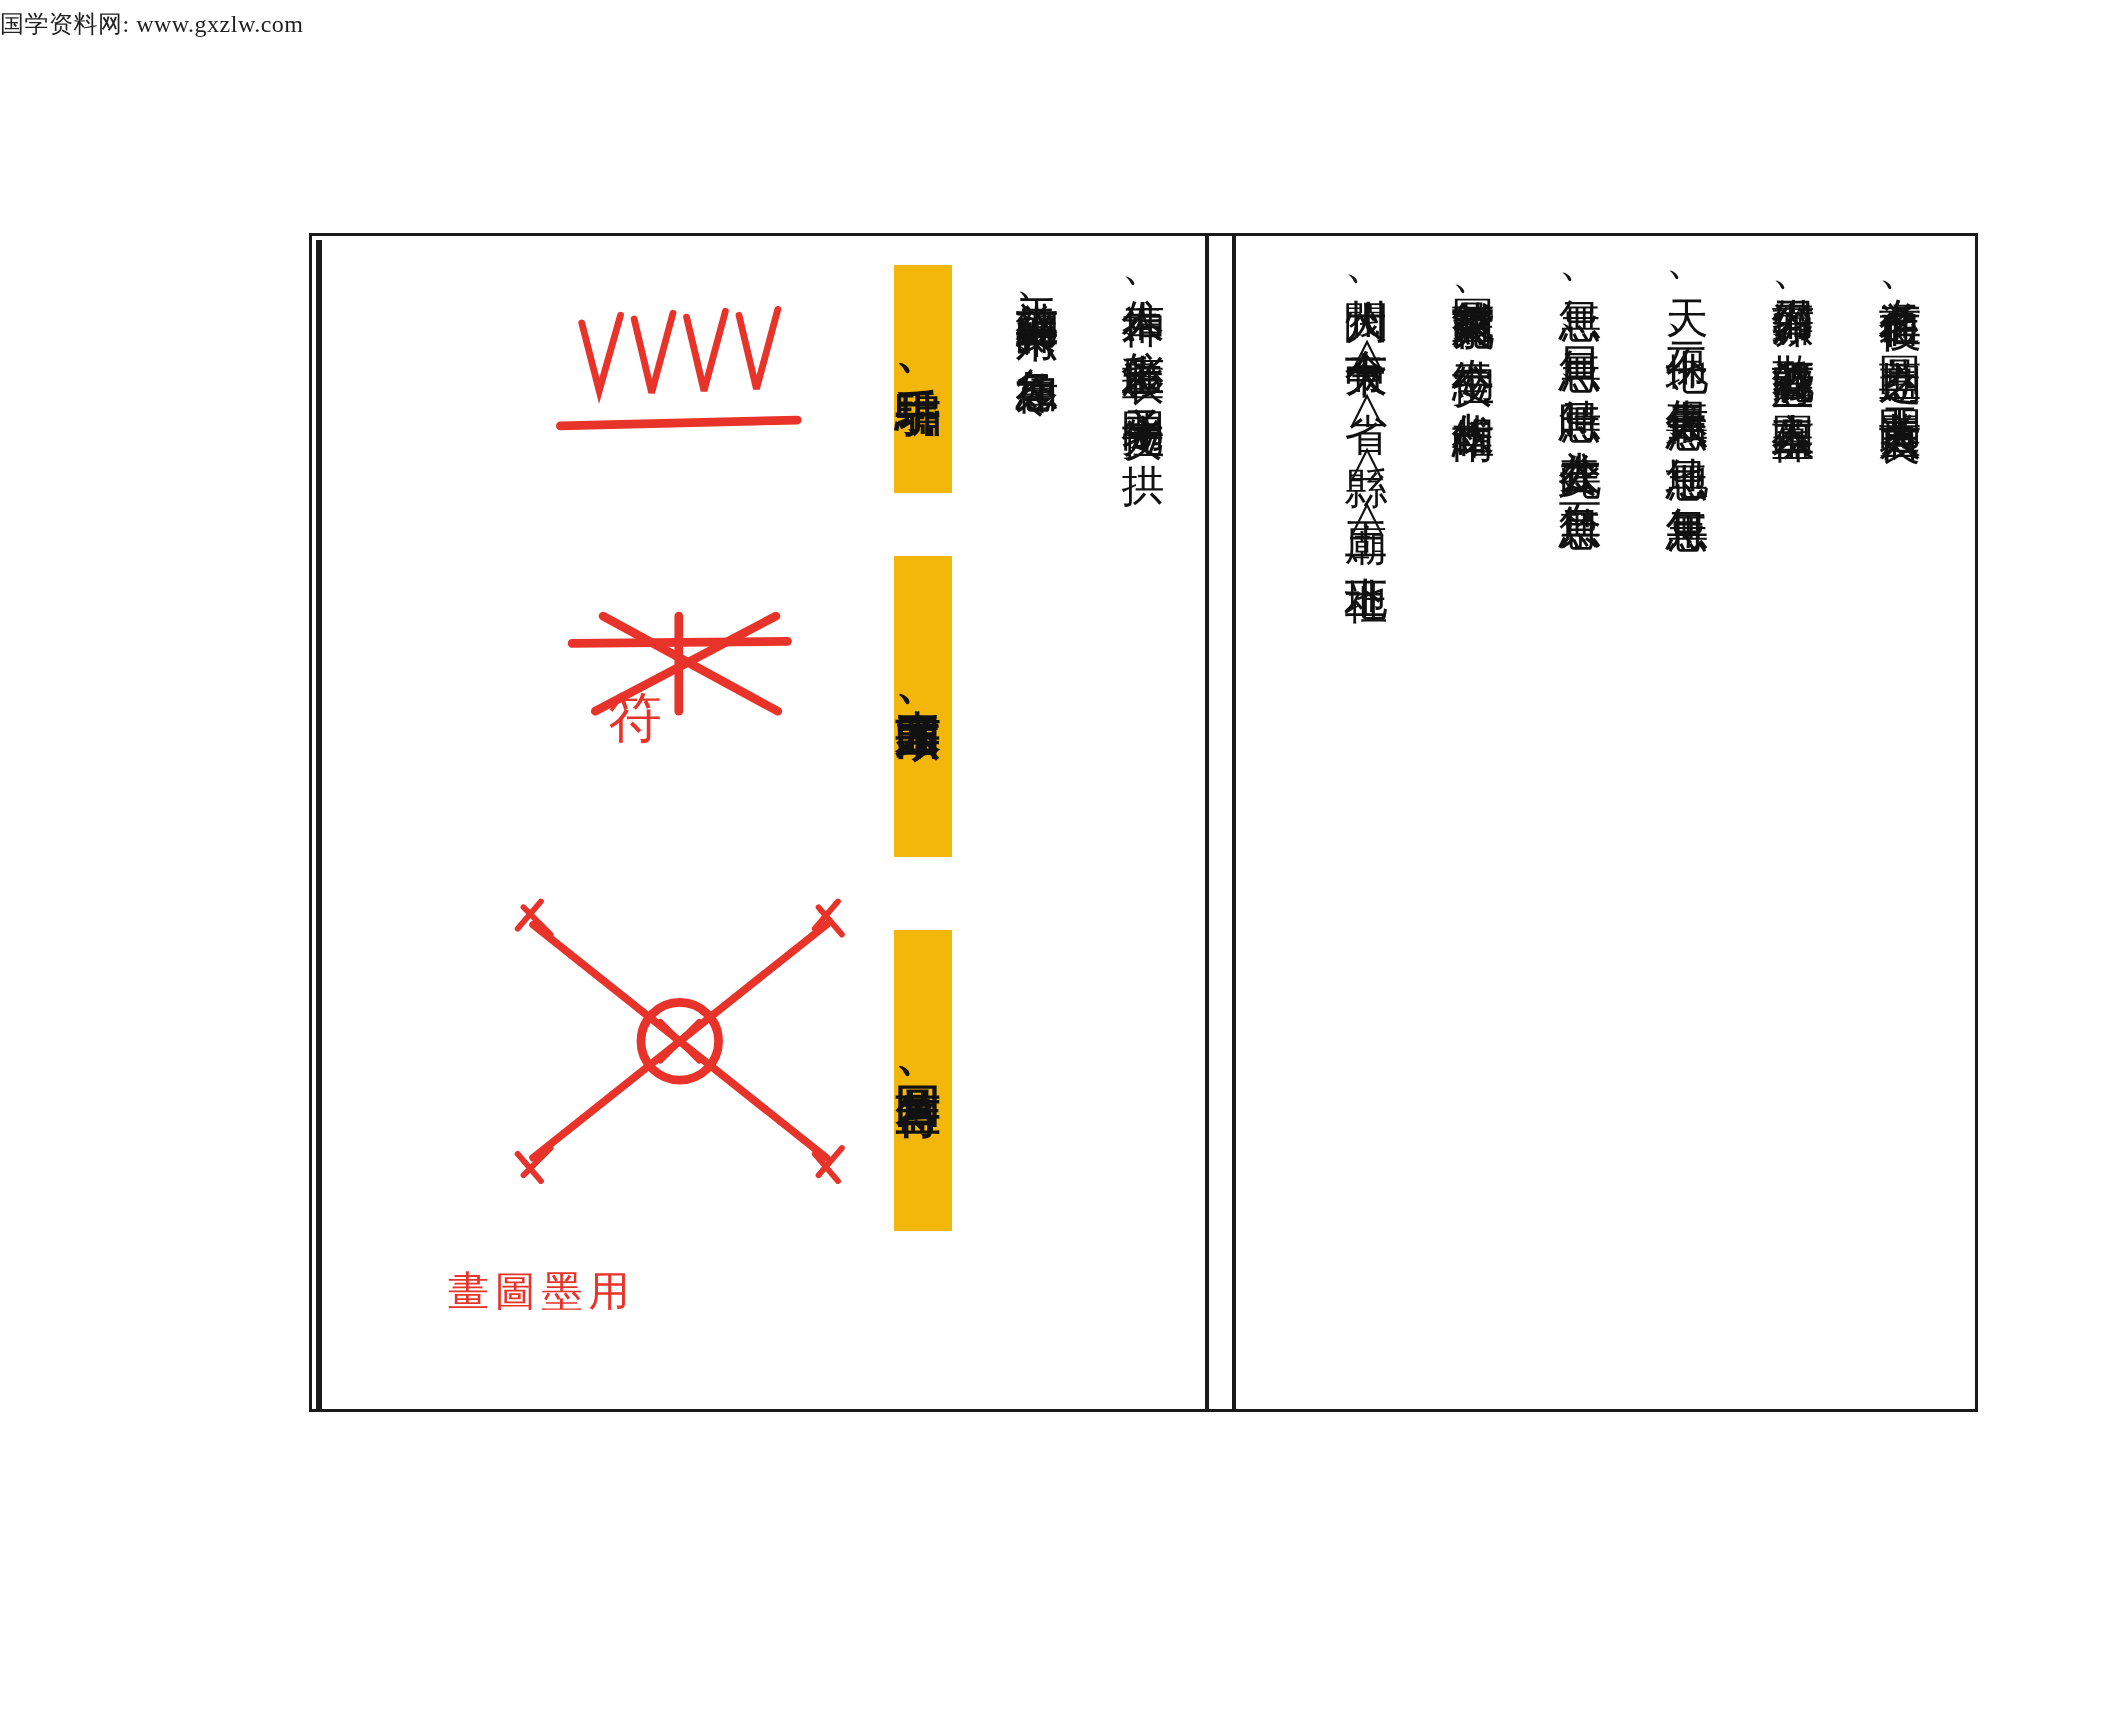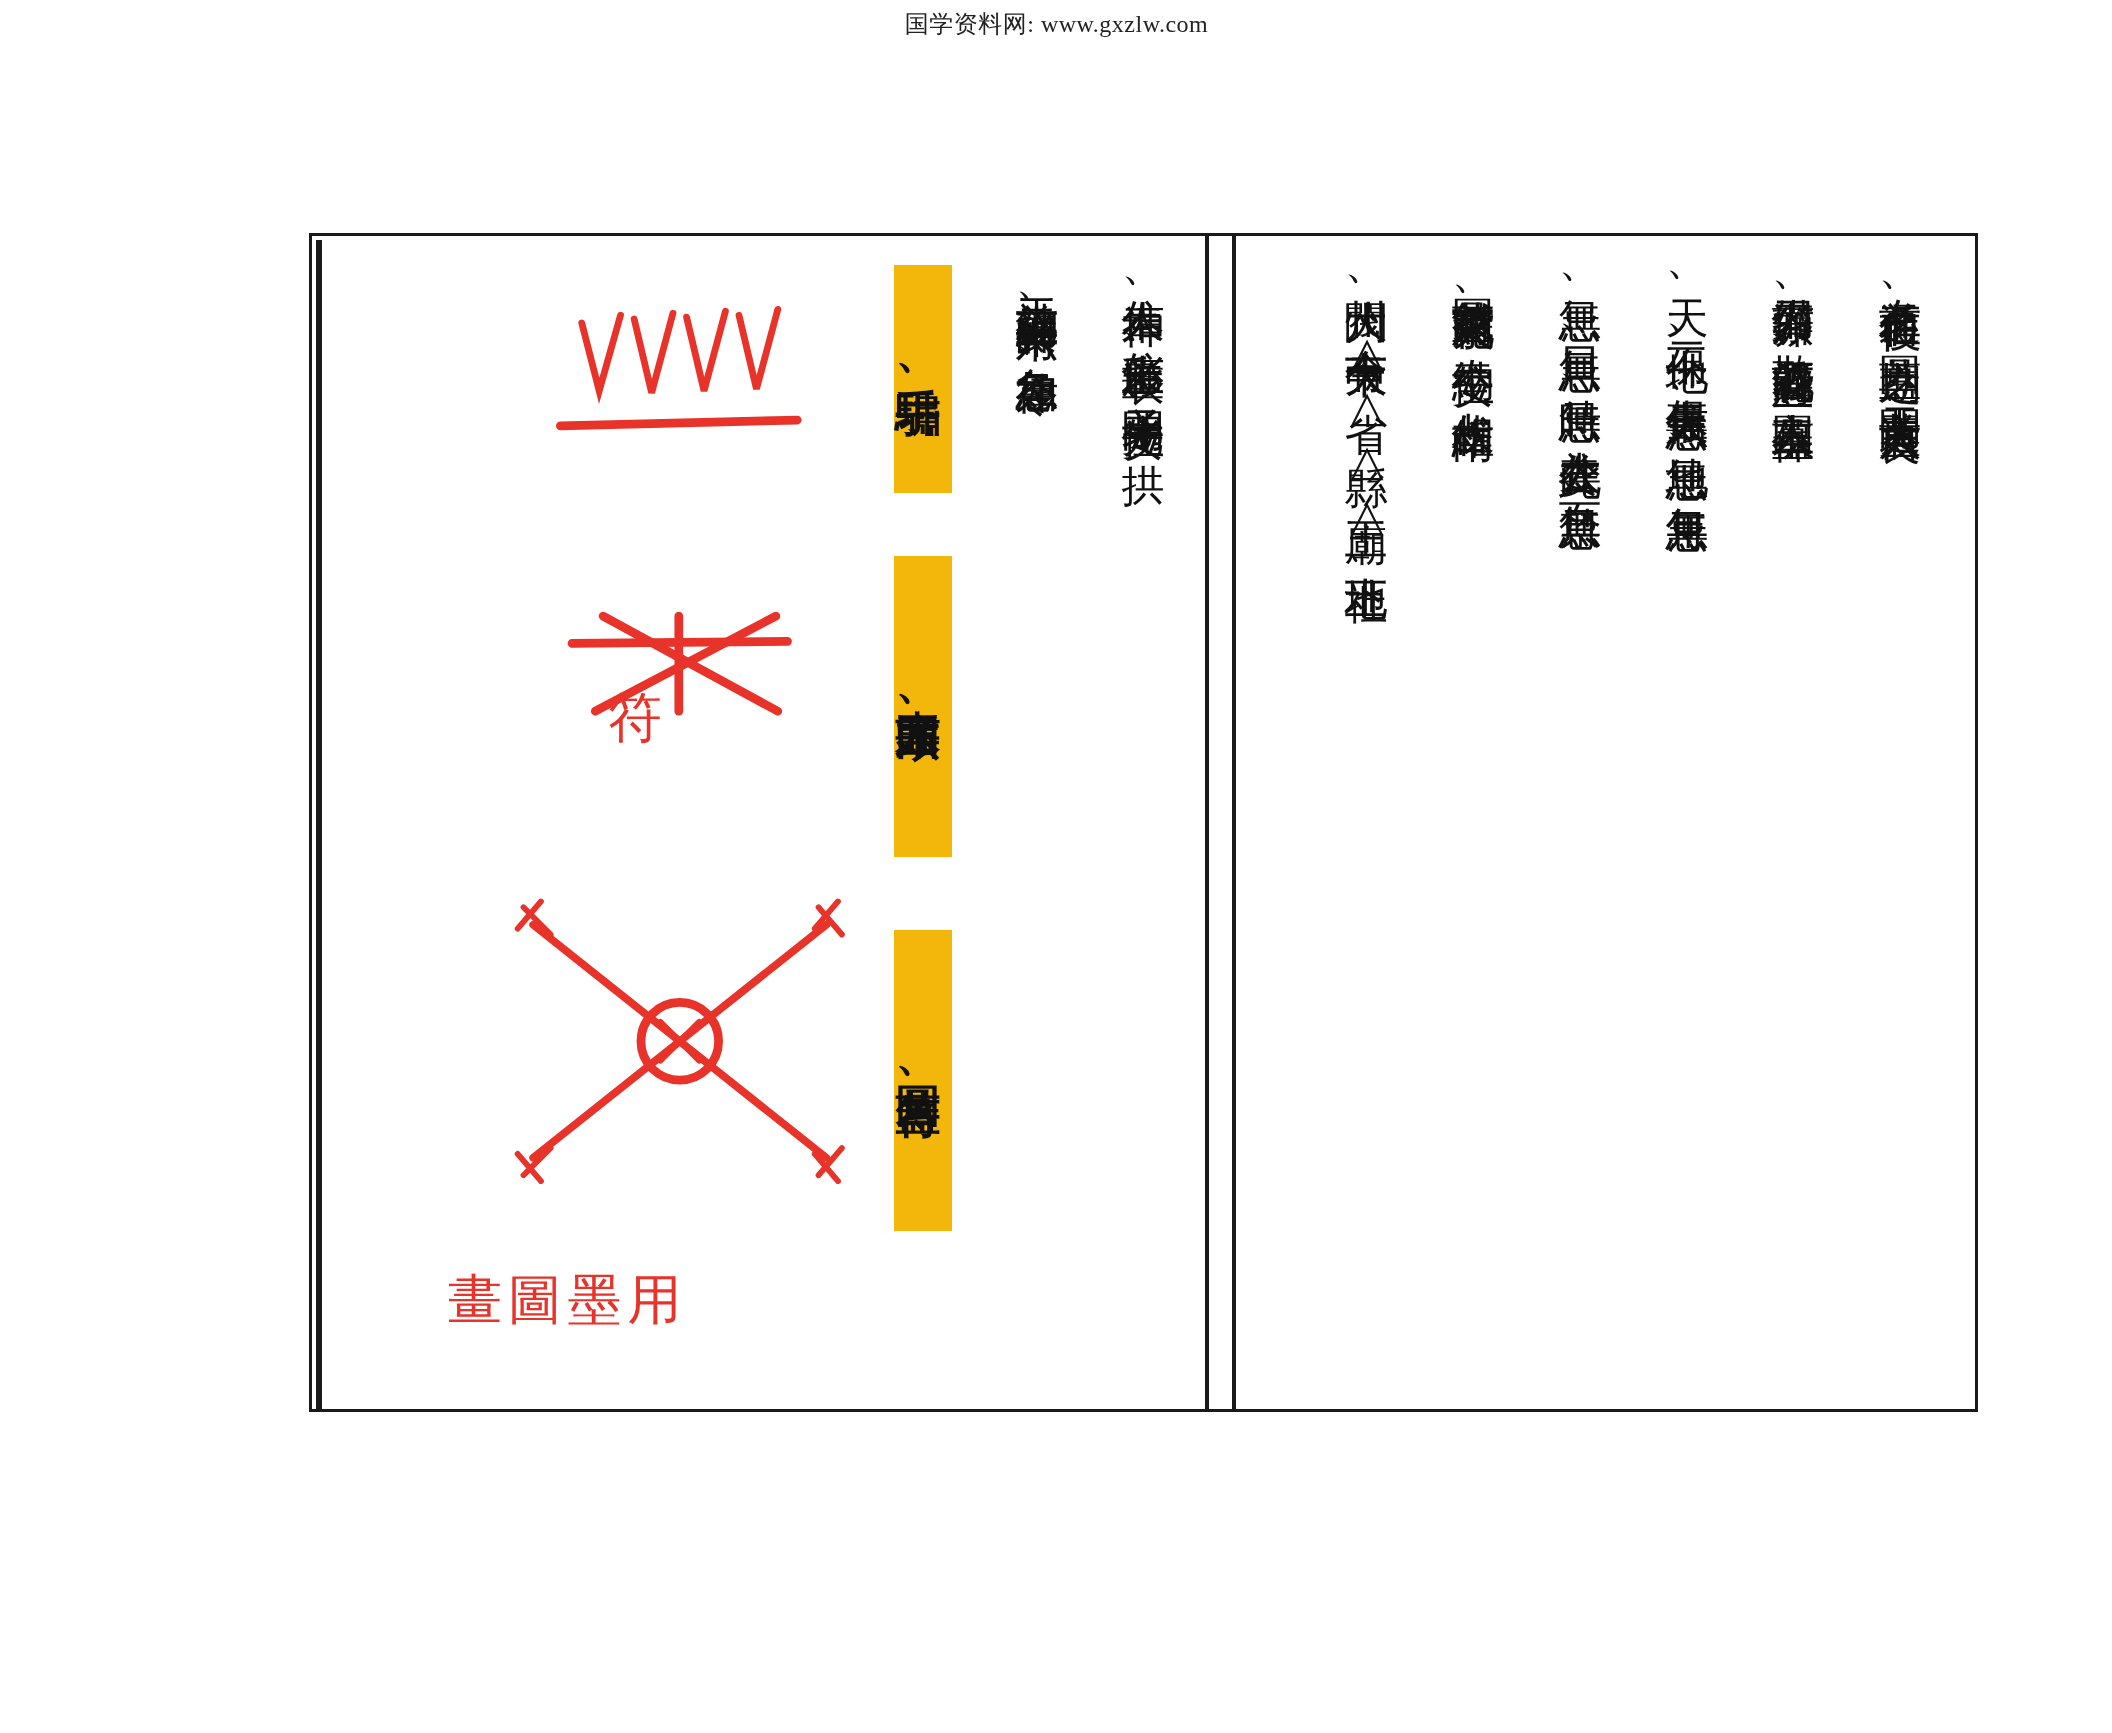--- a/index.html
+++ b/index.html
@@ -14,21 +14,20 @@
     font-family: "DejaVu Serif", serif;
     overflow: hidden;
   }
 
   
   #watermark {
     position: absolute;
     top: 7.8px;
     left: 0;
     width: 2113px;
-    text-align: center;
     font-family: "Liberation Serif", serif;
     font-size: 24px;
     color: #222;
     letter-spacing: 0.5px;
     white-space: nowrap;
   }
 
   
   #page-frame {
     position: absolute;
@@ -127,21 +126,21 @@
     white-space: nowrap;
   }
   #tal-fu-char {
     left: 238px;
     top: 427px;
     font-size: 54px;
   }
   #tal-footer {
     left: 78px;
     top: 1009px;
-    font-size: 54px;
+    font-size: 41px;
     letter-spacing: 5.8px;
     text-align: center;
   }
 </style>
 </head>
 <body>
 
 <div id="watermark">国学资料网: www.gxzlw.com</div>
 
 <div id="page-frame">

